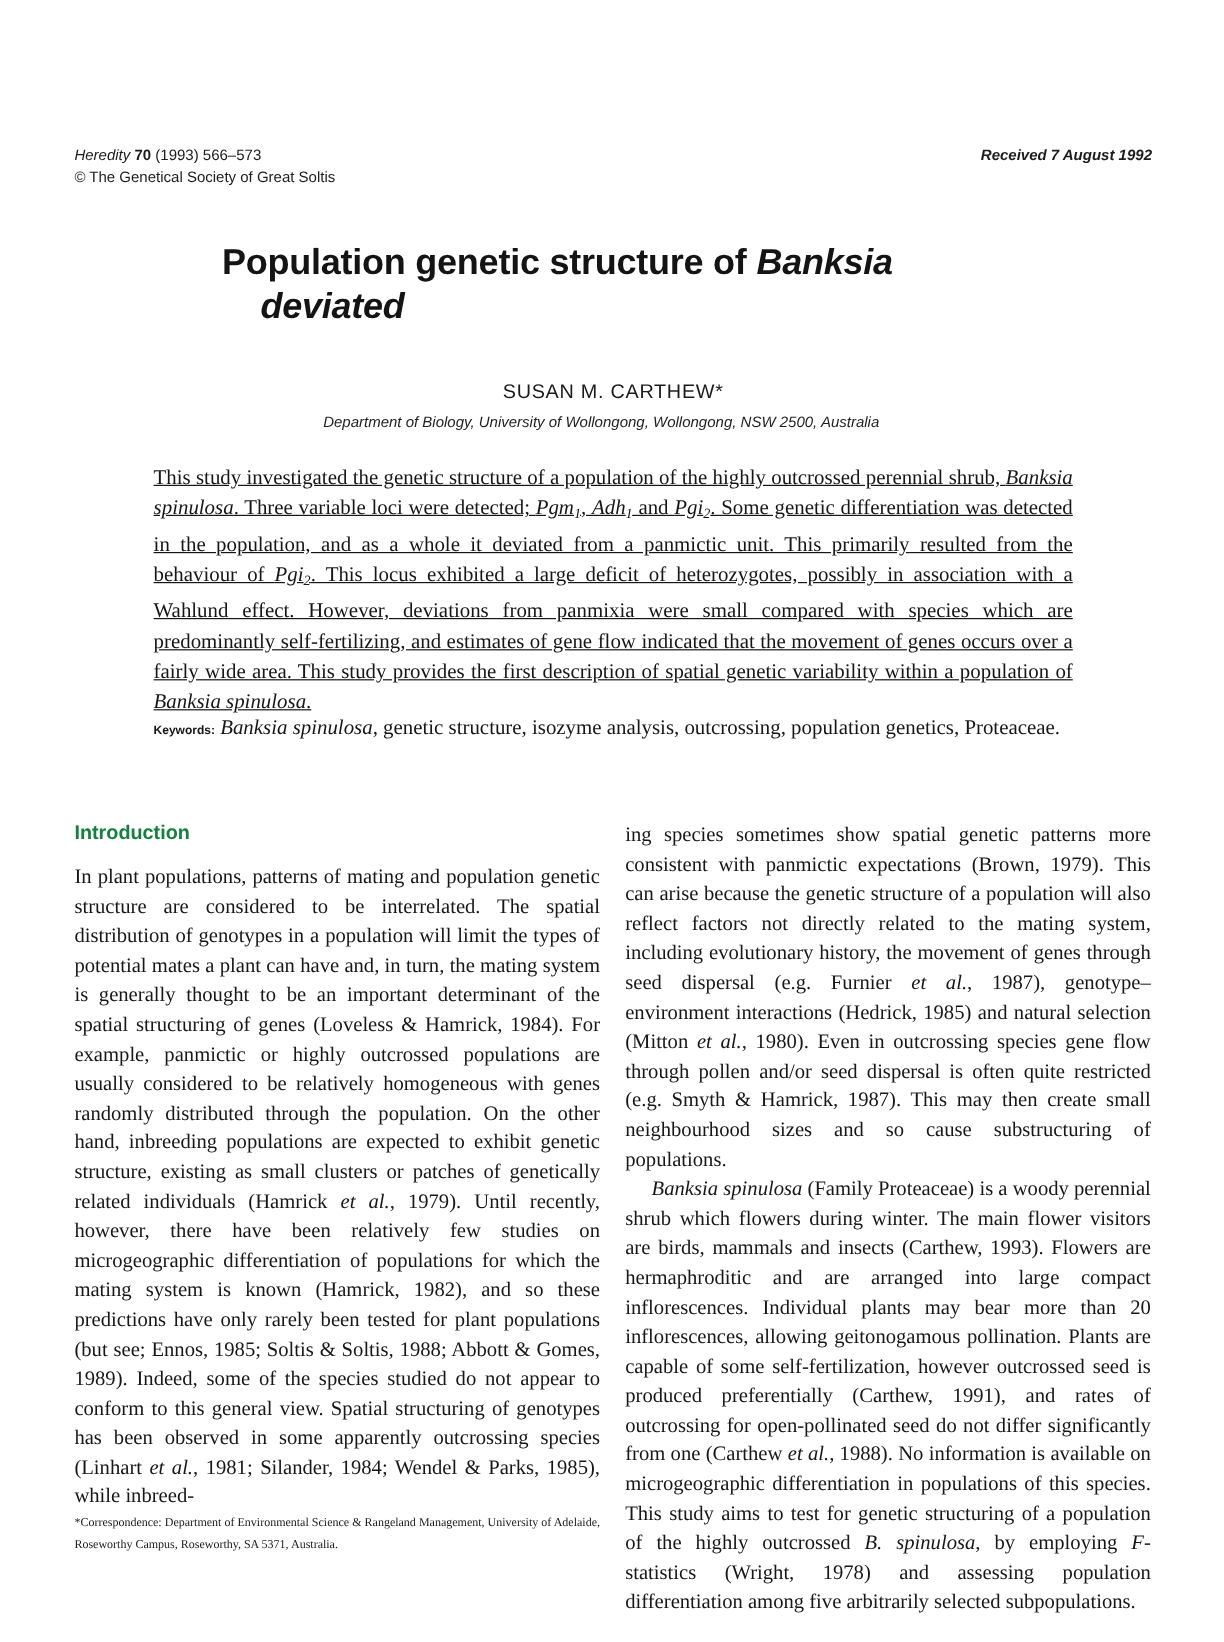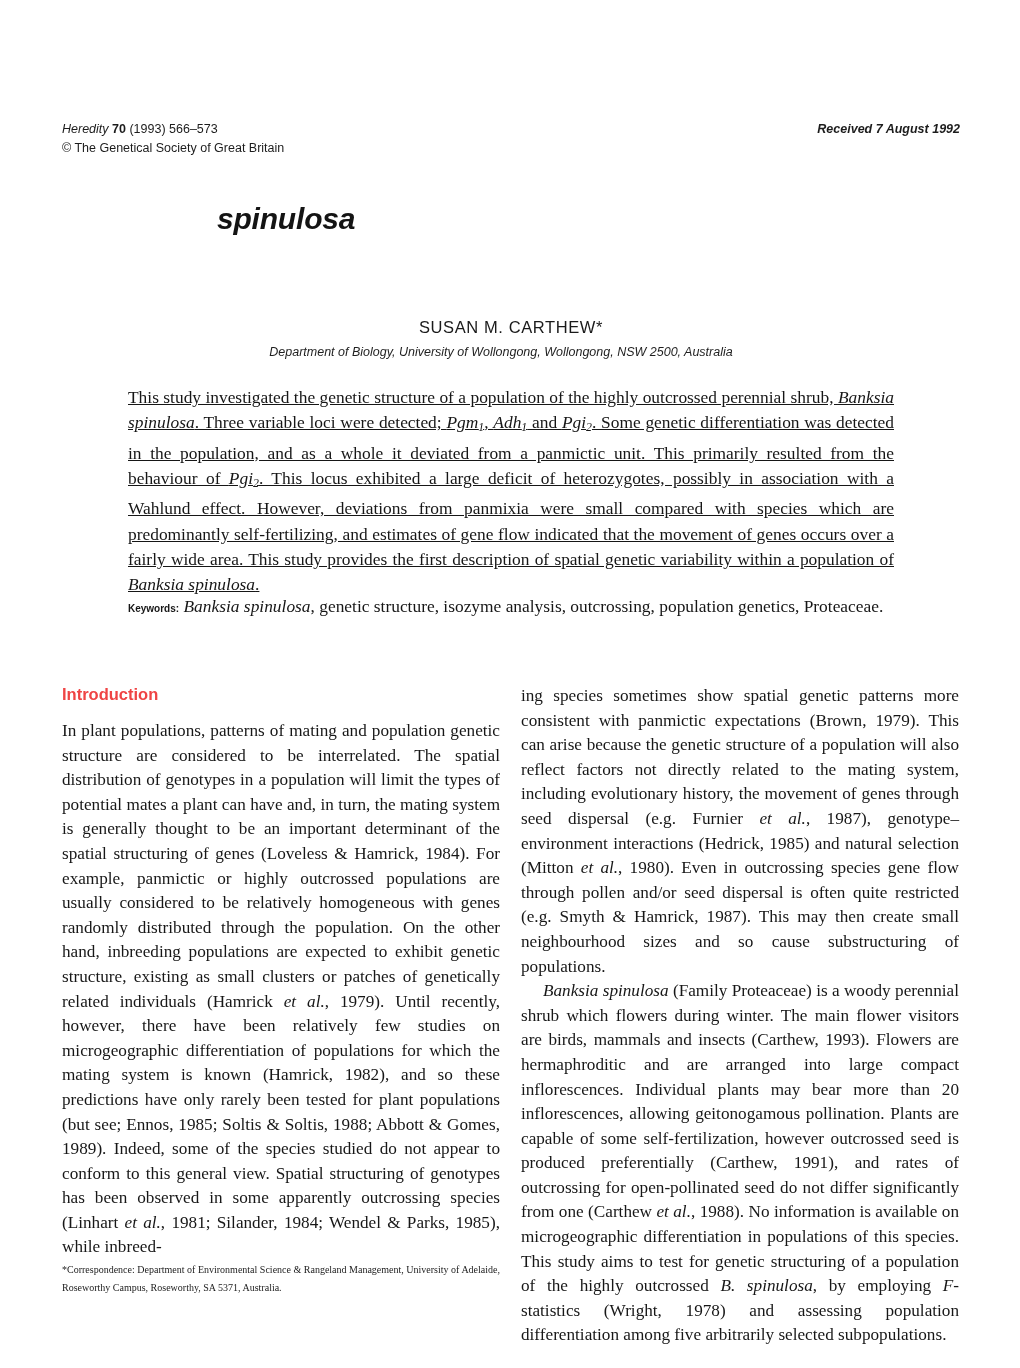--- a/index.html
+++ b/index.html
@@ -152,21 +152,21 @@
   .col-left { left: 62px; }
   .col-right { left: 521px; }
 
   .sec-head {
     font-family: "Liberation Sans", sans-serif;
     font-weight: bold;
     font-size: 16.5px;
     line-height: 20px;
     margin: 0 0 15px 0;
     text-align: left;
-    color: #ef4444;
+    color: #15803d;
   }
   .col p { margin: 0; }
   .col p.indent { text-indent: 22px; }
 
   
   .footnote {
     position: absolute;
     left: 62px;
     top: 1229px;
     width: 438px;
@@ -180,26 +180,27 @@
 </style>
 </head>
 <body>
 
 <div class="page">
 
   <div class="runhead">
     <div class="runhead-left">
       <span class="jname">Heredity</span> <span class="vol">70</span> <span>(1993) 566–573</span>
     </div>
-    <div class="runhead-society">© The Genetical Society of Great Britain</div>
+    <div class="runhead-society">© The Genetical Society of Great Soltis</div>
     <div class="runhead-right">Received 7 August 1992</div>
   </div>
 
   <div class="title-block">
-    <div class="title-line2"><span class="sp">spinulosa</span></div>
+    <div class="title-line1"><span>Population genetic structure of </span><span class="sp">Banksia</span></div>
+    <div class="title-line2"><span class="sp">deviated</span></div>
   </div>
 
   <div class="author">SUSAN M. CARTHEW*</div>
   <div class="affil">Department of Biology, University of Wollongong, Wollongong, NSW 2500, Australia</div>
 
   <div class="abstract">
     <p><span>This study investigated the genetic structure of a population of the highly outcrossed perennial shrub, </span><i>Banksia spinulosa</i><span>. Three variable loci were detected; </span><i>Pgm</i><span class="sub">1</span><span>, </span><i>Adh</i><span class="sub">1</span><span> and </span><i>Pgi</i><span class="sub">2</span><span>. Some genetic differentiation was detected in the population, and as a whole it deviated from a panmictic unit. This primarily resulted from the behaviour of </span><i>Pgi</i><span class="sub">2</span><span>. This locus exhibited a large deficit of heterozygotes, possibly in association with a Wahlund effect. However, deviations from panmixia were small compared with species which are predominantly self-fertilizing, and estimates of gene flow indicated that the movement of genes occurs over a fairly wide area. This study provides the first description of spatial genetic variability within a population of </span><i>Banksia spinulosa</i><span>.</span></p>
   </div>
 
   <div class="keywords">

